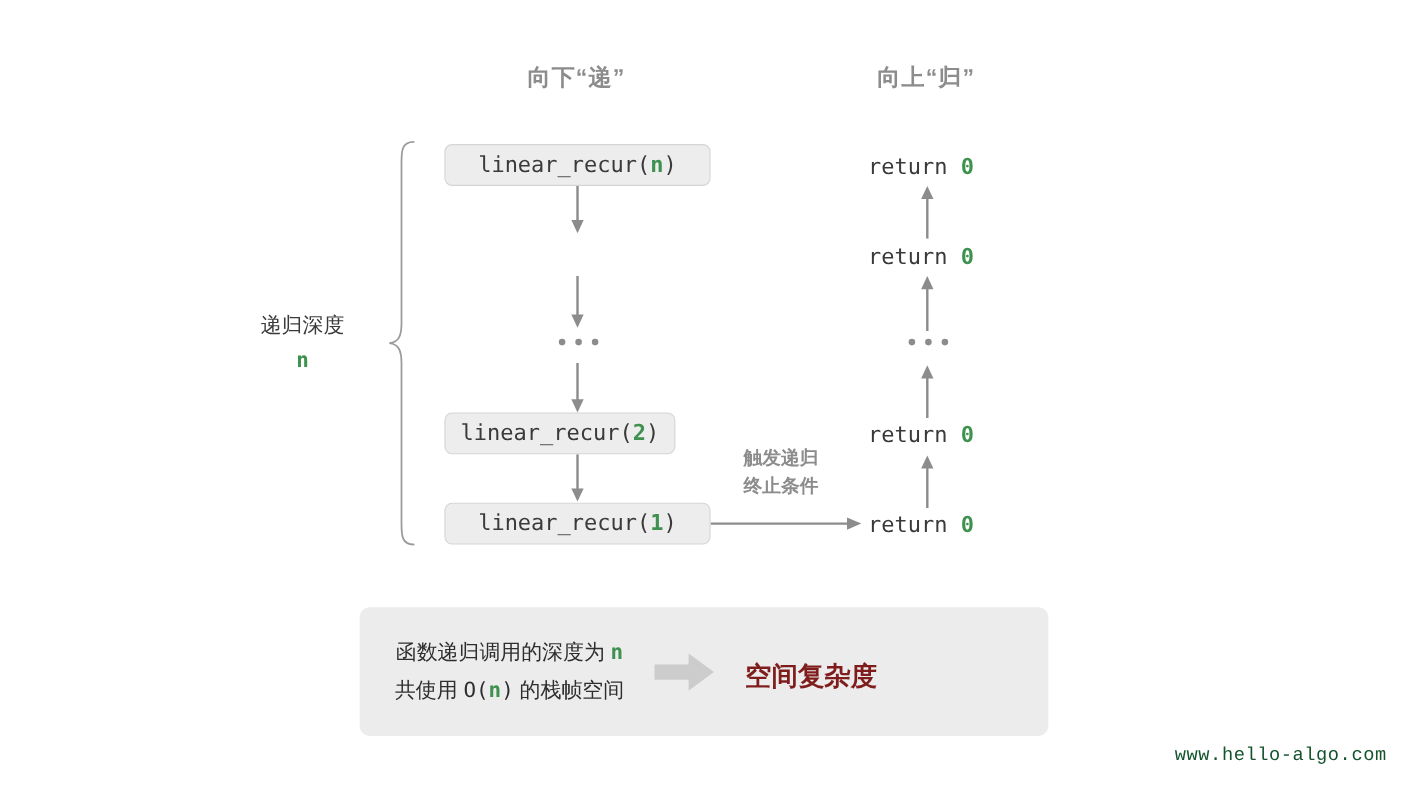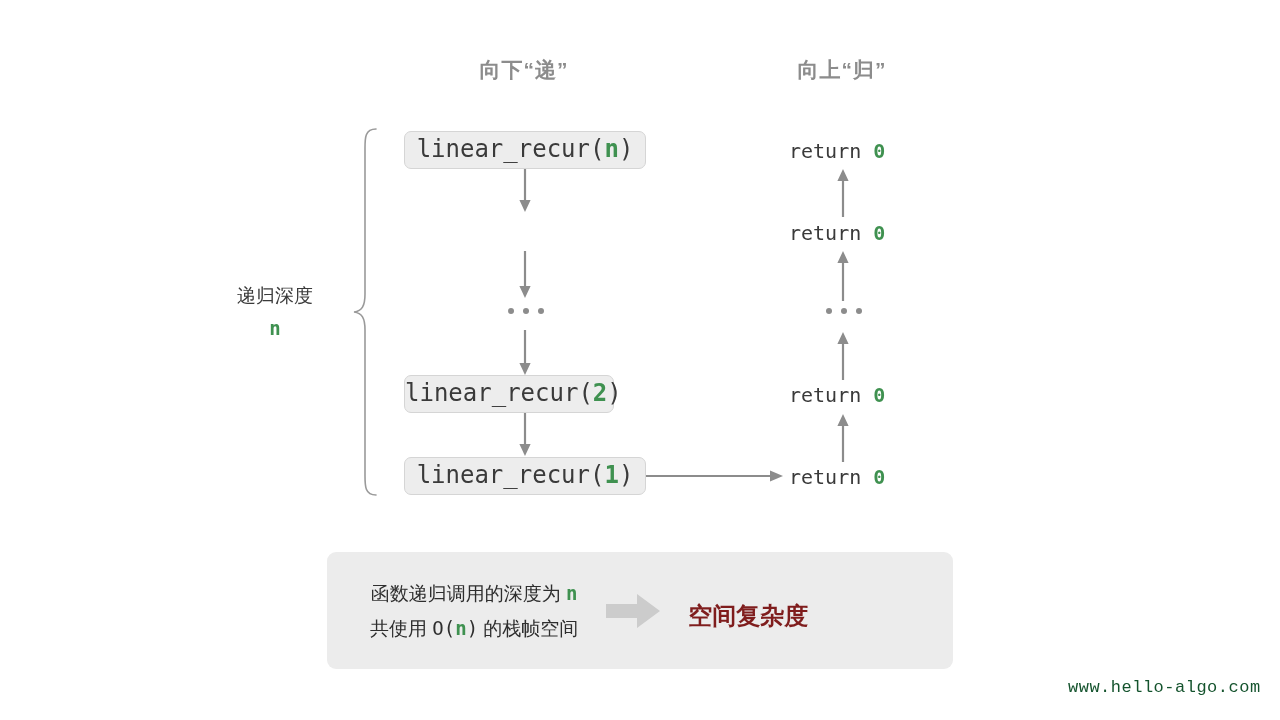--- a/index.html
+++ b/index.html
@@ -34,21 +34,21 @@
   
   .call-box {
     box-sizing: border-box;
     background: #ededed;
     border: 1.5px solid #d5d5d5;
     border-radius: 7px;
     height: 38px;
     line-height: 35px;
     text-align: center;
     font-family: "DejaVu Sans Mono", "Liberation Mono", monospace;
-    font-size: 24px;
+    font-size: 20px;
     color: #3a3a3a;
     white-space: nowrap;
   }
   .call-box .arg {
     color: #3f9150;
     font-weight: bold;
   }
 
   
   .ret-line {
@@ -111,21 +111,21 @@
   
   .summary {
     box-sizing: border-box;
     background: #ececec;
     border-radius: 9px;
     display: flex;
     align-items: center;
   }
   .summary-left {
     flex: 0 0 auto;
-    padding-left: 43px;
+    padding-left: 32px;
     text-align: center;
   }
   .sum-line {
     font-size: 19px;
     color: #2e2e2e;
     line-height: 34px;
     white-space: nowrap;
     font-family: "Liberation Sans", sans-serif;
   }
   .sum-line .g {
@@ -240,20 +240,24 @@
     <span>linear_recur(</span><span class="arg">1</span><span>)</span>
   </div>
 
   <div class="abs h-arrow" style="left:646px; top:468px;">
     <svg width="138" height="16" viewBox="0 0 138 16">
       <line x1="0" y1="8" x2="124" y2="8" stroke="#8c8c8c" stroke-width="2.2"></line>
       <path d="M137 8 L124 2.4 L124 13.6 Z" fill="#8c8c8c"></path>
     </svg>
   </div>
 
+  <div class="abs trigger-label" style="left:652px; top:404px; width:116px;">
+    <div>触发递归</div>
+    <div>终止条件</div>
+  </div>
 
   <div class="abs ret-line" style="left:789px; top:139px;">
     <span>return </span><span class="zero">0</span>
   </div>
 
   <div class="abs v-arrow" style="left:835px; top:167px;">
     <svg width="16" height="50" viewBox="0 0 16 50">
       <line x1="8" y1="50" x2="8" y2="13" stroke="#8c8c8c" stroke-width="2.2"></line>
       <path d="M8 2 L2.4 14 L13.6 14 Z" fill="#8c8c8c"></path>
     </svg>

